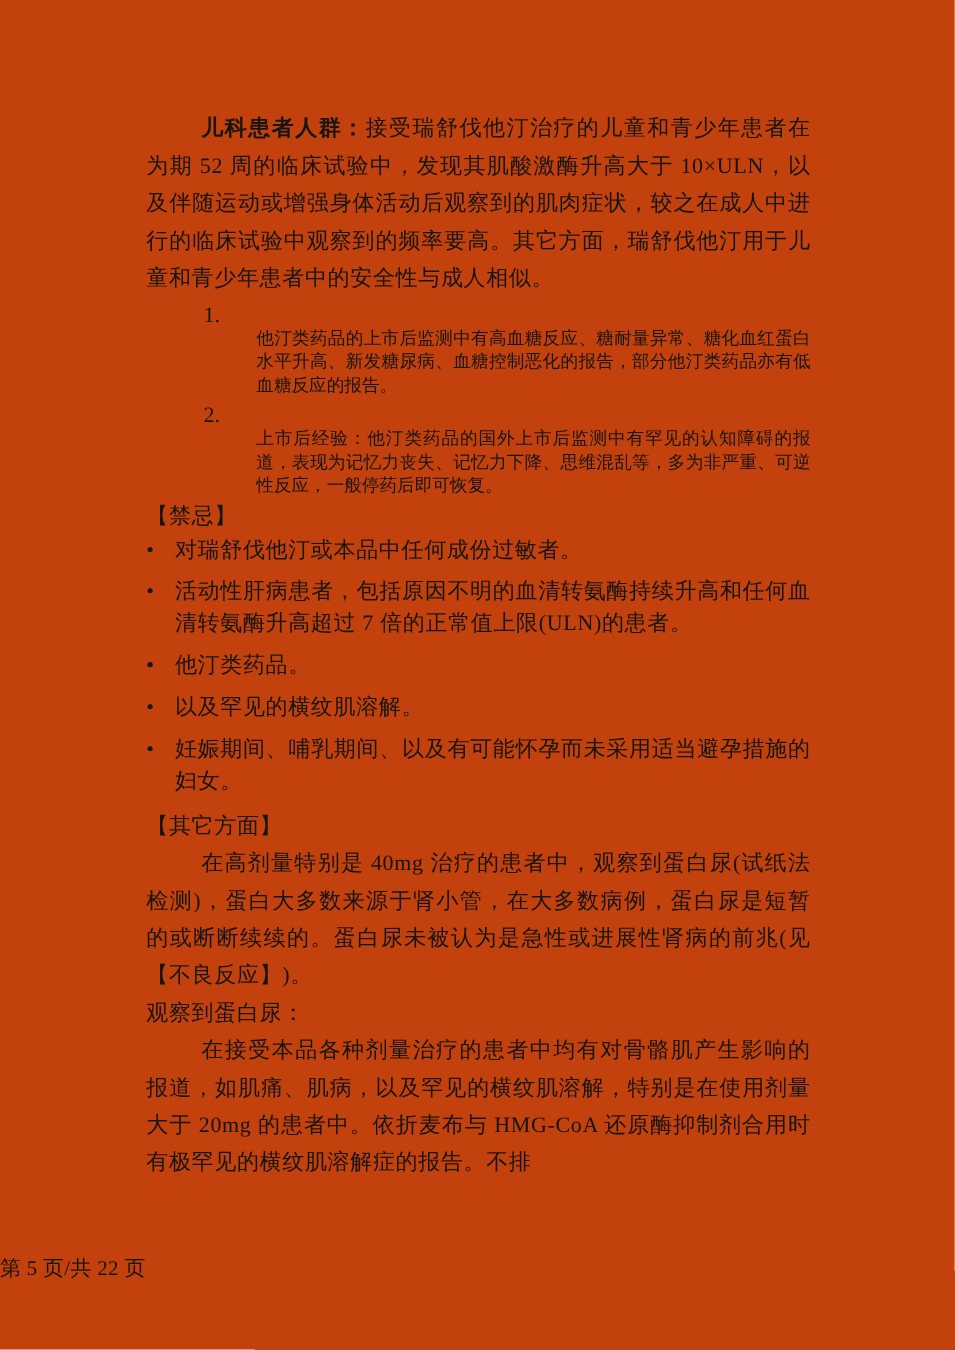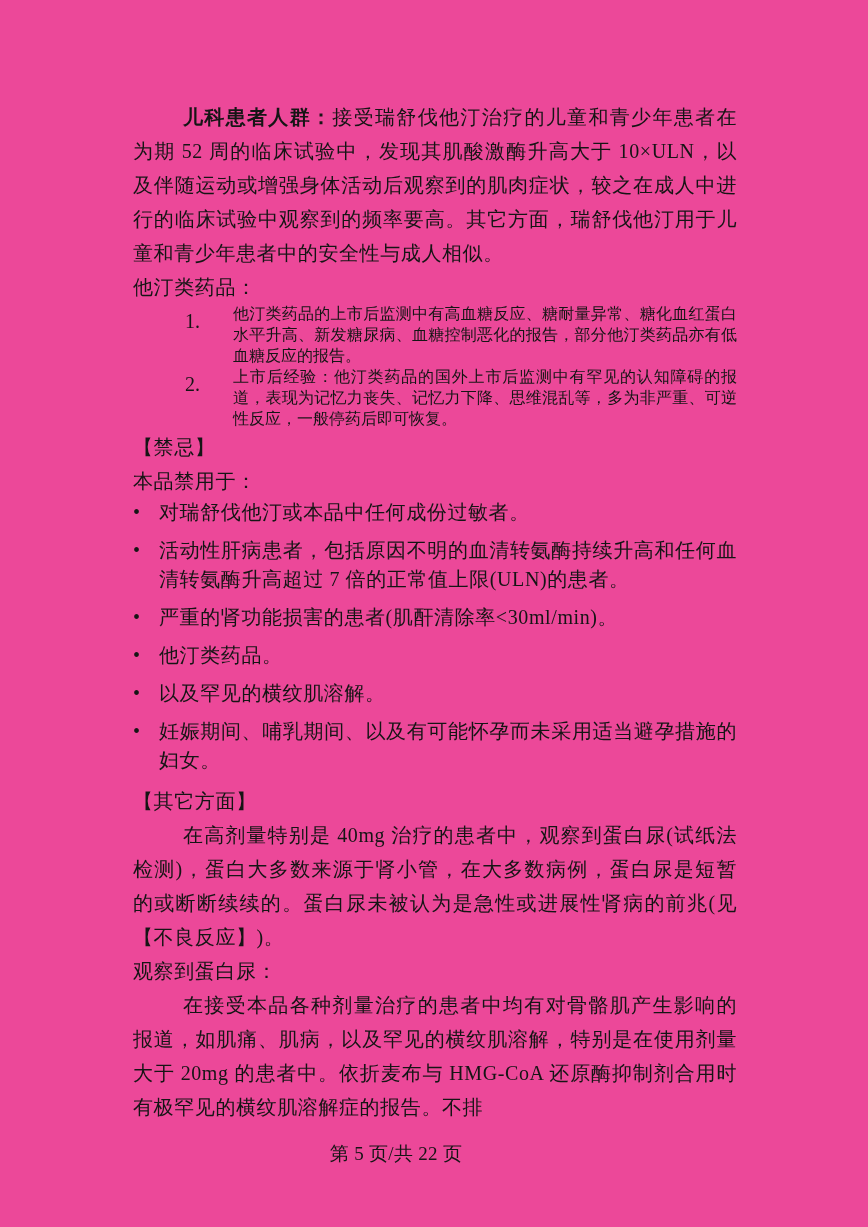--- a/index.html
+++ b/index.html
@@ -12,21 +12,21 @@
     height: 1227px;
     font-family: "Liberation Serif", "DejaVu Serif", serif;
     color: #151515;
   }
   .page {
     position: relative;
     box-sizing: border-box;
     width: 868px;
     height: 1227px;
     padding: 100px 131px 0 133px;
-    background: #ec4899;
+    background: #c2410c;
     overflow: hidden;
   }
   .page p, .page h2, .page h3, .page ul {
     margin: 0;
     padding: 0;
     font-size: 20px;
     line-height: 34px;
     font-weight: normal;
     letter-spacing: 0.6px;
   }
@@ -47,20 +47,21 @@
   .num-item { display: flex; }
   .num-item .num {
     flex: none;
     width: 48px;
     font-size: 20px;
     line-height: 34px;
   }
   .num-item .num-text {
     flex: 1;
     text-align: justify;
+    margin-top: 28px;
   }
   .bullets {
     list-style: none;
     margin: 8px 0 0 54px;
   }
   .bullets li {
     position: relative;
     padding-left: 26px;
     line-height: 29px;
     margin-bottom: 9px;
@@ -72,55 +73,52 @@
     top: 0;
     font-size: 20px;
     line-height: 29px;
   }
   .mt-section { margin-top: 13px; }
   .footer {
     position: absolute;
     left: 0;
     top: 1143px;
     width: 792px;
-    text-align: center;
     font-size: 19px;
     line-height: 22px;
     letter-spacing: 0.3px;
     color: #151515;
   }
 </style>
 </head>
 <body>
 
 <div class="page">
 
   <p class="para"><span class="b">儿科患者人群：</span><span>接受瑞舒伐他汀治疗的儿童和青少年患者在为期 52 周的临床试验中，发现其肌酸激酶升高大于 10×ULN，以及伴随运动或增强身体活动后观察到的肌肉症状，较之在成人中进行的临床试验中观察到的频率要高。其它方面，瑞舒伐他汀用于儿童和青少年患者中的安全性与成人相似。</span></p>
 
-  <h3 class="sub-heading">他汀类药品：</h3>
 
   <div class="num-list">
     <div class="num-item">
       <span class="num">1.</span>
       <span class="num-text">他汀类药品的上市后监测中有高血糖反应、糖耐量异常、糖化血红蛋白水平升高、新发糖尿病、血糖控制恶化的报告，部分他汀类药品亦有低血糖反应的报告。</span>
     </div>
     <div class="num-item">
       <span class="num">2.</span>
       <span class="num-text">上市后经验：他汀类药品的国外上市后监测中有罕见的认知障碍的报道，表现为记忆力丧失、记忆力下降、思维混乱等，多为非严重、可逆性反应，一般停药后即可恢复。</span>
     </div>
   </div>
 
   <h2 class="heading">【禁忌】</h2>
 
-  <p class="intro">本品禁用于：</p>
 
   <ul class="bullets">
     <li><span class="marker">•</span><span>对瑞舒伐他汀或本品中任何成份过敏者。</span></li>
     <li><span class="marker">•</span><span>活动性肝病患者，包括原因不明的血清转氨酶持续升高和任何血清转氨酶升高超过 7 倍的正常值上限(ULN)的患者。</span></li>
-    <li><span class="marker">•</span><span>严重的肾功能损害的患者(肌酐清除率&lt;30ml/min)。</span></li>
+    <li><span class="marker">•</span></li>
     <li><span class="marker">•</span><span>他汀类药品。</span></li>
     <li><span class="marker">•</span><span>以及罕见的横纹肌溶解。</span></li>
     <li><span class="marker">•</span><span>妊娠期间、哺乳期间、以及有可能怀孕而未采用适当避孕措施的妇女。</span></li>
   </ul>
 
   <h2 class="heading mt-section">【其它方面】</h2>
 
 
   <p class="para">在高剂量特别是 40mg 治疗的患者中，观察到蛋白尿(试纸法检测)，蛋白大多数来源于肾小管，在大多数病例，蛋白尿是短暂的或断断续续的。蛋白尿未被认为是急性或进展性肾病的前兆(见【不良反应】)。</p>
 

